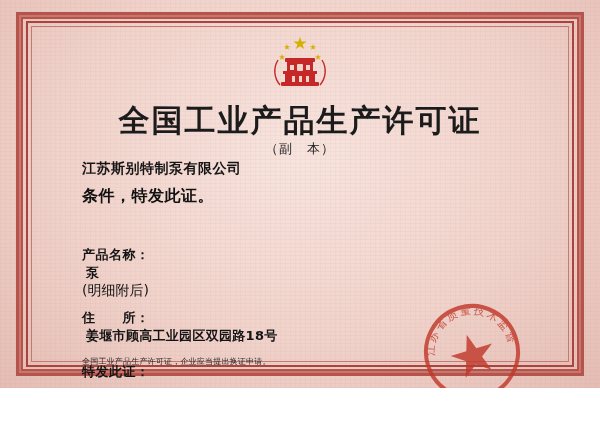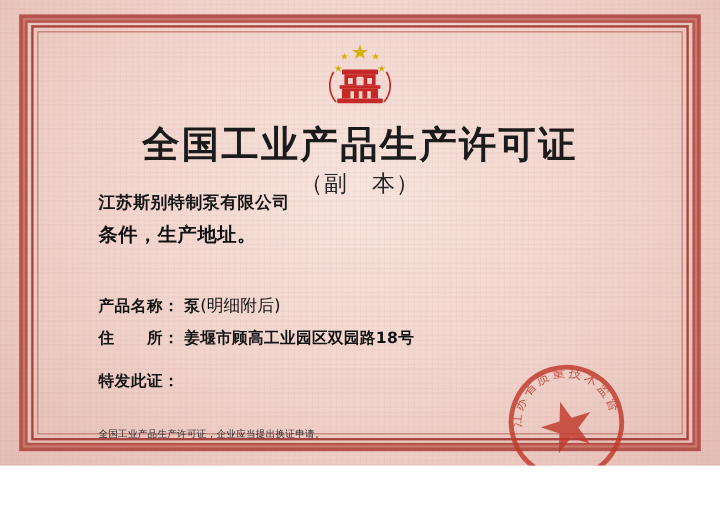--- a/index.html
+++ b/index.html
@@ -107,21 +107,21 @@
     letter-spacing: 2px;
     color: #1b1b1b;
     white-space: nowrap;
   }
   .subtitle {
     position: absolute;
     left: 0;
     right: 0;
     top: 112px;
     text-align: center;
-    font-size: 19px;
+    font-size: 13px;
     color: #232323;
     letter-spacing: 1px;
   }
 
   
   .body-block {
     position: absolute;
     left: 48px;
     right: 34px;
     top: 132px;
@@ -150,20 +150,21 @@
     right: 34px;
     top: 218px;
     font-size: 13px;
     color: #141414;
   }
   .field-row {
     display: flex;
     align-items: flex-start;
     margin-bottom: 9px;
     white-space: nowrap;
+    flex-direction: column;
   }
   .field-label {
     font-weight: bold;
     letter-spacing: 0.5px;
     flex: 0 0 auto;
   }
   .field-value {
     font-weight: bold;
     margin-left: 4px;
     letter-spacing: 0.3px;
@@ -261,21 +262,21 @@
         </svg>
       </div>
     </div>
 
     <div class="title">全国工业产品生产许可证</div>
     <div class="subtitle">（副　本）</div>
 
     <div class="body-block">
       <div class="company">江苏斯别特制泵有限公司</div>
       <div class="statement">
-        <span class="line2">条件，生产地址。</span>
+        <span class="line2">条件，特发此证。</span>
       </div>
     </div>
 
     <div class="fields">
       <div class="field-row">
         <span class="field-label">产品名称：</span>
         <span class="field-value">泵</span>
         <span class="field-note">(明细附后)</span>
       </div>
       <div class="field-row">

